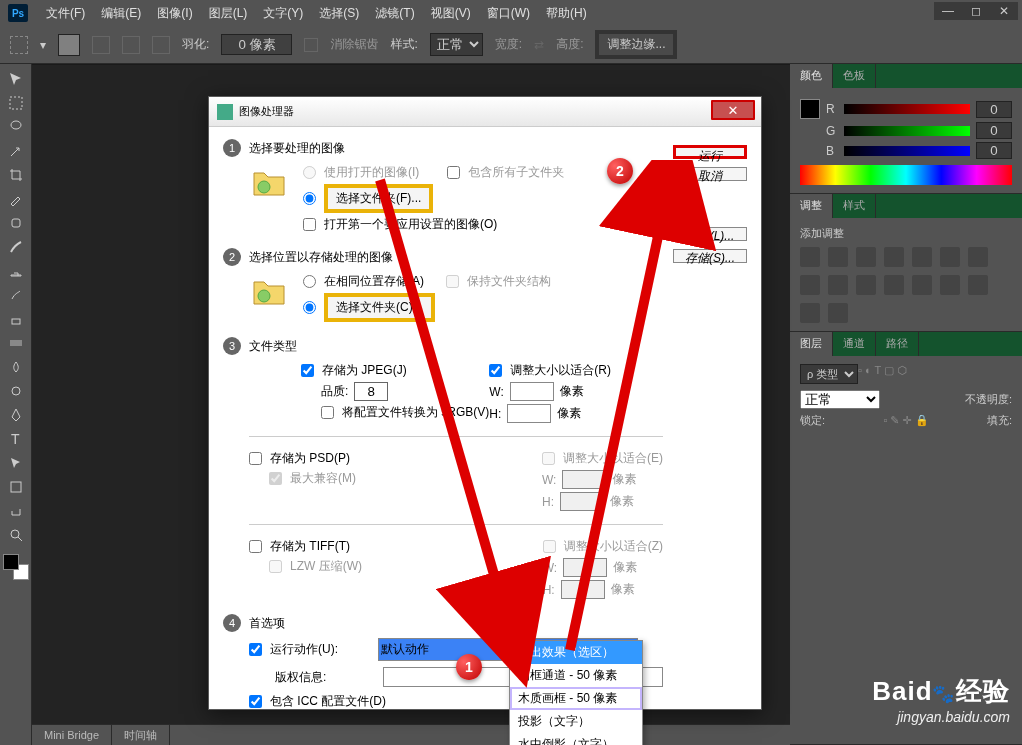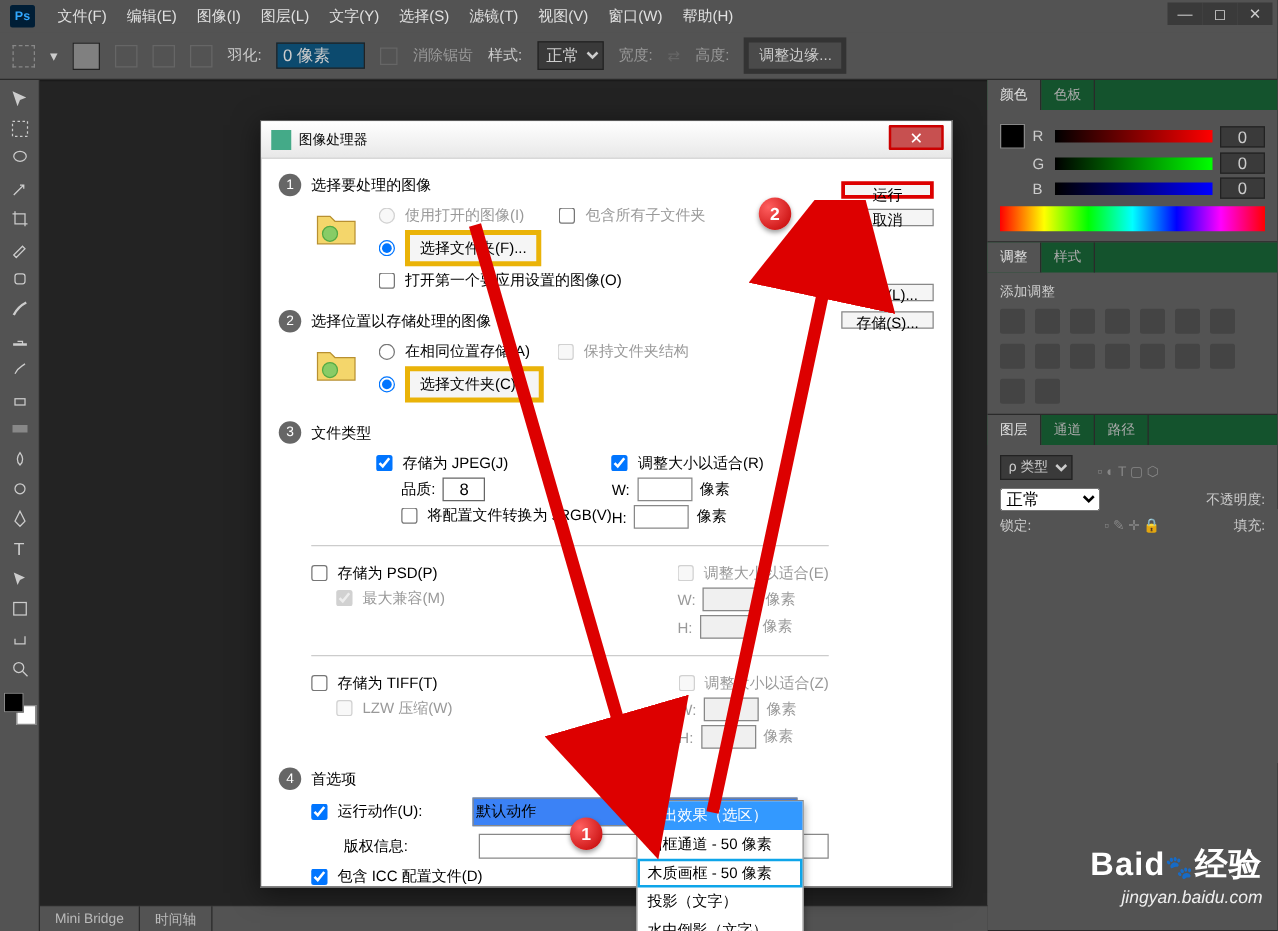--- a/index.html
+++ b/index.html
@@ -12,21 +12,21 @@
 
 
 .win-controls-top { position: absolute; top: 2px; right: 4px; display: flex; gap: 0; }
 .win-controls-top div { width: 28px; height: 18px; background: #3a3a3a; color: #ccc; display: flex; align-items: center; justify-content: center; font-size: 12px; cursor: pointer; }
 
 
 .optionsbar { height: 38px; background: #535353; border-bottom: 1px solid #2a2a2a; display: flex; align-items: center; padding-left: 10px; color: #ccc; gap: 12px; }
 .optionsbar .tool-preset { width: 18px; height: 18px; border: 1px dashed #888; }
 .optionsbar .gray-swatch { width: 22px; height: 22px; background: #808080; border: 1px solid #222; }
 .optionsbar .small-box { width: 18px; height: 18px; border: 1px solid #666; }
-.optionsbar input[type="text"] { width: 71px; background: #0c4a6e; border: 1px solid #222; color: #ccc; padding: 2px 4px; }
+.optionsbar input[type="text"] { width: 71px; background: #404040; border: 1px solid #222; color: #ccc; padding: 2px 16px; }
 .optionsbar select { background: #3a3a3a; border: 1px solid #222; color: #ccc; padding: 2px; }
 .optionsbar .checkbox-unchecked { width: 14px; height: 14px; border: 1px solid #666; }
 
 
 .workspace { position: absolute; top: 64px; left: 0; right: 0; bottom: 0; display: flex; }
 
 
 .toolbar { width: 32px; background: #535353; border-right: 1px solid #2a2a2a; display: flex; flex-direction: column; align-items: center; padding-top: 4px; gap: 2px; }
 .toolbar .tool { width: 24px; height: 22px; display: flex; align-items: center; justify-content: center; color: #ccc; cursor: pointer; border-radius: 2px; }
 .toolbar .tool svg { width: 16px; height: 16px; fill: #ccc; }
@@ -53,39 +53,39 @@
 .slider-g { background: linear-gradient(90deg, #000, #0f0); }
 .slider-b { background: linear-gradient(90deg, #000, #00f); }
 .color-row input { width: 36px; background: #3a3a3a; border: 1px solid #222; color: #ccc; text-align: center; }
 .spectrum { height: 20px; margin-top: 6px; background: linear-gradient(90deg, #f00, #ff0, #0f0, #0ff, #00f, #f0f, #f00); }
 
 
 .adjust-icons { display: flex; flex-wrap: wrap; gap: 8px; margin-top: 6px; }
 .adjust-icon { width: 20px; height: 20px; background: #444; border-radius: 2px; }
 
 
-.layers-toolbar { display: flex; gap: 20px; align-items: flex-end; margin-bottom: 6px; }
+.layers-toolbar { display: flex; gap: 0; align-items: flex-start; margin-bottom: 6px; }
 .layers-toolbar select, .layers-toolbar input { background: #3a3a3a; border: 1px solid #222; color: #ccc; font-size: 11px; padding: 2px; }
 .layers-row { display: flex; align-items: center; justify-content: space-between; margin: 4px 0; }
 
 
 .bottombar { position: absolute; bottom: 0; left: 32px; right: 232px; height: 21px; background: #535353; border-top: 1px solid #2a2a2a; display: flex; align-items: center; }
 .bottombar .tab { padding: 0 12px; color: #bbb; font-size: 11px; border-right: 1px solid #2a2a2a; height: 100%; display: flex; align-items: center; }
 
 
 .dialog { position: absolute; top: 96px; left: 208px; width: 554px; height: 614px; background: #fff; border: 1px solid #5a5a5a; box-shadow: 0 4px 20px rgba(0,0,0,0.5); z-index: 100; }
 .dialog-titlebar { height: 30px; background: linear-gradient(#fff, #e8e8e8); border-bottom: 1px solid #ccc; display: flex; align-items: center; padding: 0 8px; position: relative; }
 .dialog-titlebar .icon { width: 16px; height: 16px; background: #4a8; margin-right: 6px; }
 .dialog-titlebar .title { font-size: 11px; color: #000; }
 .dialog-close { position: absolute; right: 6px; top: 3px; width: 44px; height: 20px; background: #c75050; color: #fff; display: flex; align-items: center; justify-content: center; border-radius: 1px; font-size: 13px; border: 2px solid #c00; }
 
 .dialog-body { padding: 12px 14px 12px 14px; color: #000; display: flex; gap: 10px; }
 .dialog-left { flex: 1; }
 .dialog-right { width: 74px; display: flex; flex-direction: column; gap: 8px; padding-top: 6px; }
-.dialog-btn { height: 14px; border: 1px solid #888; background: #f5f5f5; font-size: 12px; cursor: pointer; }
+.dialog-btn { height: 14px; border: 1px solid #888; background: #f5f5f5; font-size: 12px; cursor: pointer; font-style: italic; }
 .dialog-btn.highlight { border: 3px solid #d00; }
 
 .section { margin-bottom: 12px; }
 .section-head { display: flex; align-items: center; gap: 8px; font-size: 12px; font-weight: normal; margin-bottom: 4px; }
 .circle-num { width: 18px; height: 18px; border-radius: 50%; background: #666; color: #fff; display: flex; align-items: center; justify-content: center; font-size: 11px; }
 .section-body { padding-left: 26px; font-size: 12px; }
 .folder-icon { width: 40px; height: 40px; display: inline-block; vertical-align: middle; margin-right: 8px; }
 .folder-icon svg { width: 40px; height: 40px; }
 .radio-row { display: flex; align-items: center; gap: 6px; margin: 3px 0; }
 .radio-row input[type="radio"], .radio-row input[type="checkbox"] { margin-right: 2px; }
@@ -97,21 +97,21 @@
 .file-divider { border-top: 1px solid #ccc; margin: 10px 0; }
 
 .pref-row { display: flex; align-items: center; gap: 8px; margin: 6px 0; }
 .pref-row .pref-label { width: 100px; }
 .pref-input { flex: 1; border: 1px solid #888; padding: 2px; background: #fff; height: 20px; }
 .pref-dropdown { width: 126px; border: 1px solid #888; background: #3b82f6; padding: 2px; position: relative; }
 
 .dropdown-menu { position: absolute; top: 640px; left: 509px; width: 134px; background: #fff; border: 1px solid #888; z-index: 101; font-size: 12px; box-shadow: 2px 2px 6px rgba(0,0,0,0.3); }
 .dropdown-item { padding: 3px 8px; cursor: pointer; }
 .dropdown-item.selected { background: #3399ff; color: #fff; }
-.dropdown-item.highlight { border: 2px solid #0ea5e9; padding: 1px 6px; }
+.dropdown-item.highlight { border: 2px solid #c4b5fd; padding: 1px 6px; }
 
 
 .red-badge { position: absolute; width: 26px; height: 26px; border-radius: 50%; background: radial-gradient(circle at 30% 30%, #ff6060, #c00000); color: #fff; font-weight: bold; display: flex; align-items: center; justify-content: center; z-index: 102; font-size: 14px; box-shadow: 0 2px 4px rgba(0,0,0,0.4); }
 
 
 .arrow-svg { position: absolute; z-index: 101; pointer-events: none; }
 
 
 .watermark { position: absolute; bottom: 20px; right: 12px; z-index: 200; color: #fff; text-align: right; }
 .watermark .brand { font-size: 26px; font-weight: bold; letter-spacing: 1px; }

